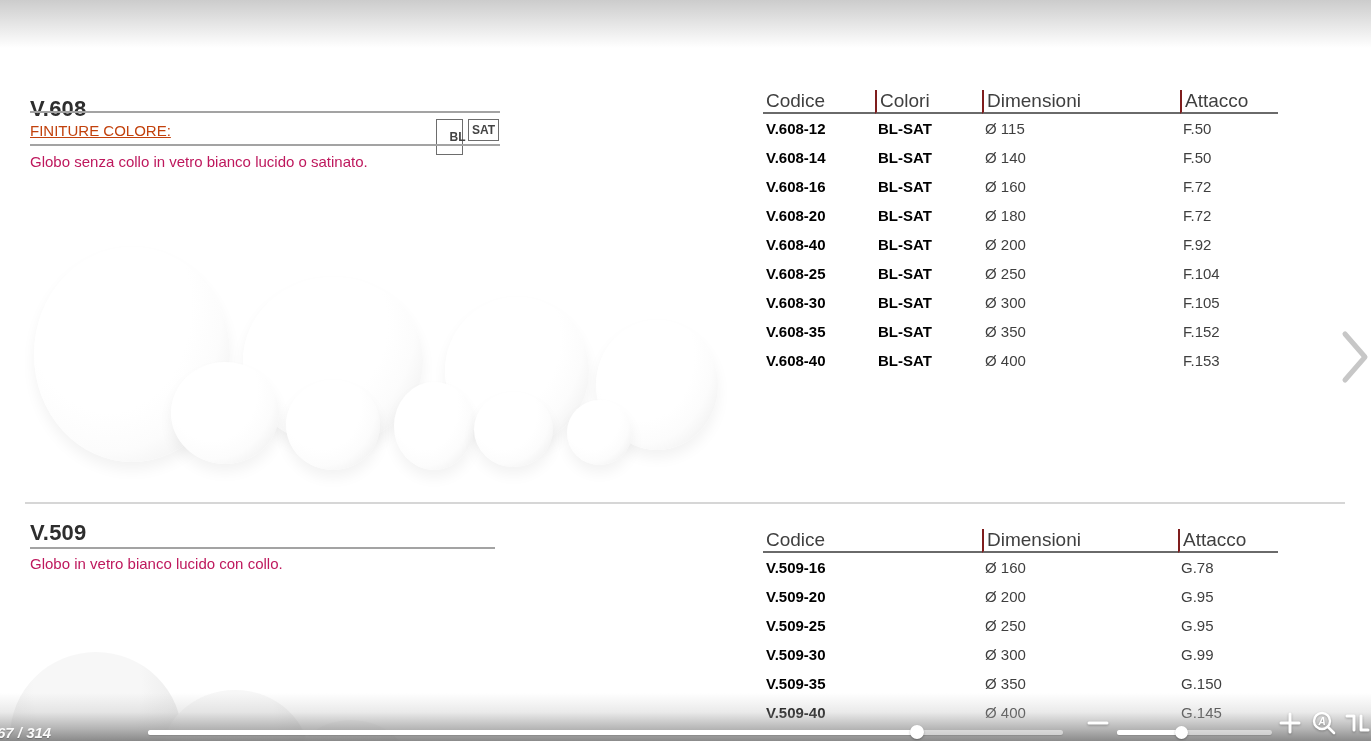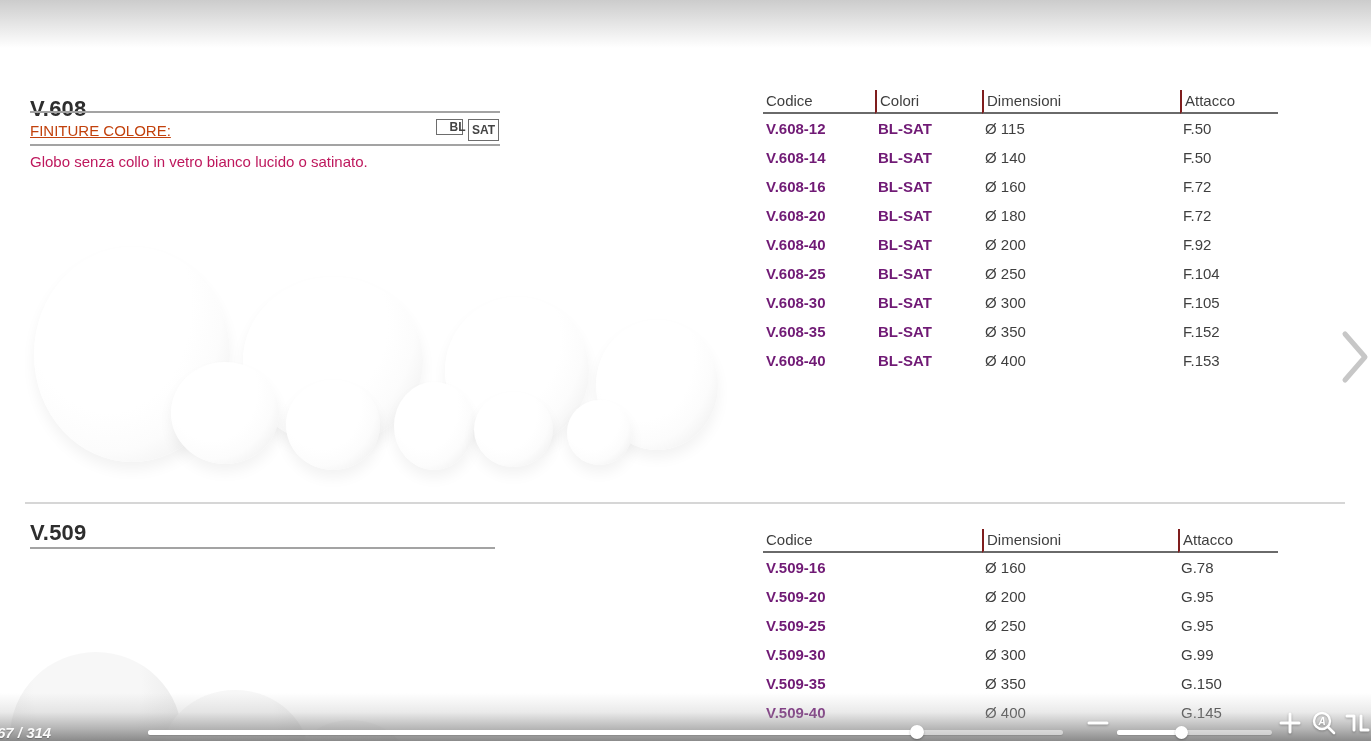--- a/index.html
+++ b/index.html
@@ -25,25 +25,25 @@
     box-shadow:0 8px 14px rgba(0,0,0,.05);}
   .sphere.front{z-index:3;}
   .sphere.back{z-index:2;}
   .sphere.dim{background:radial-gradient(ellipse at 45% 22%,#f7f7f7 40%,#ebebeb 72%,#dfdfdf 100%);
     box-shadow:none;z-index:1;}
 
   
   .ptable{position:absolute;left:763px;width:515px;display:grid;}
   .t-v608{grid-template-columns:112px 107px 198px 98px;}
   .t-v509{grid-template-columns:219px 196px 100px;}
-  .th{font-size:15px;color:#3f3f3f;height:22px;line-height:22px;
+  .th{font-size:19px;color:#3f3f3f;height:22px;line-height:22px;
       border-bottom:2px solid #6a6a6a;padding-left:3px;}
   .th.vline{border-left:2px solid #7f1d1d;}
   .td{font-size:15px;height:29px;line-height:29px;padding-left:3px;color:#3f3f3f;}
-  .td.code,.td.colori{font-weight:bold;color:#701a75;}
+  .td.code,.td.colori{font-weight:bold;color:#000000;}
 
   .section-divider{position:absolute;left:25px;top:502px;width:1320px;height:2px;background:#d6d6d6;}
 
   
   .next-btn{position:absolute;left:1338px;top:328px;width:34px;height:58px;cursor:pointer;}
 
   
   .bottom-fade{position:absolute;left:0;bottom:0;width:1371px;height:48px;z-index:8;
     background:linear-gradient(180deg,rgba(190,190,190,0) 0%,rgba(185,185,185,.30) 40%,
                rgba(150,150,150,.70) 75%,rgba(118,118,118,.85) 100%);}
@@ -61,21 +61,21 @@
 <body>
 
 <div id="stage">
 
   <div class="top-fade"></div>
 
   <div class="sec-title" style="left:30px;top:84px;margin-top:12px;">V.608</div>
   <div class="rule" style="left:30px;top:111px;width:470px;"></div>
 
   <div class="finiture" style="left:30px;top:122px;">FINITURE COLORE:</div>
-  <div class="badge" style="left:436px;top:119px;width:27px;height:16px;padding-left:16px;">BL</div>
+  <div class="badge" style="left:436px;top:119px;width:27px;height:36px;padding-left:16px;">BL</div>
   <div class="badge" style="left:468px;top:119px;width:31px;height:22px;">SAT</div>
   <div class="rule" style="left:30px;top:144px;width:470px;"></div>
 
   <div class="desc" style="left:30px;top:153px;">Globo senza collo in vetro bianco lucido o satinato.</div>
 
   <div>
     <div class="sphere back" style="left:34px;top:247px;width:196px;height:215px;"></div>
     <div class="sphere back" style="left:243px;top:277px;width:180px;height:168px;"></div>
     <div class="sphere back" style="left:445px;top:297px;width:144px;height:148px;"></div>
     <div class="sphere back" style="left:596px;top:320px;width:122px;height:130px;"></div>
@@ -126,20 +126,21 @@
       <div class="td code">V.608-40</div>
       <div class="td colori">BL-SAT</div>
       <div class="td">Ø 400</div>
       <div class="td">F.153</div>
     </div>
 
   <div class="section-divider"></div>
 
   <div class="sec-title" style="left:30px;top:520px;">V.509</div>
   <div class="rule" style="left:30px;top:547px;width:465px;"></div>
+  <div class="desc" style="left:30px;top:555px;">Globo in vetro bianco lucido con collo.</div>
 
   <div>
     <div class="sphere dim" style="left:10px;top:652px;width:172px;height:170px;"></div>
     <div class="sphere dim" style="left:160px;top:690px;width:150px;height:140px;"></div>
     <div class="sphere dim" style="left:292px;top:720px;width:118px;height:100px;"></div>
   </div>
 
   <div class="ptable t-v509" style="top:529px;">
       <div class="th">Codice</div>
       <div class="th vline">Dimensioni</div>

